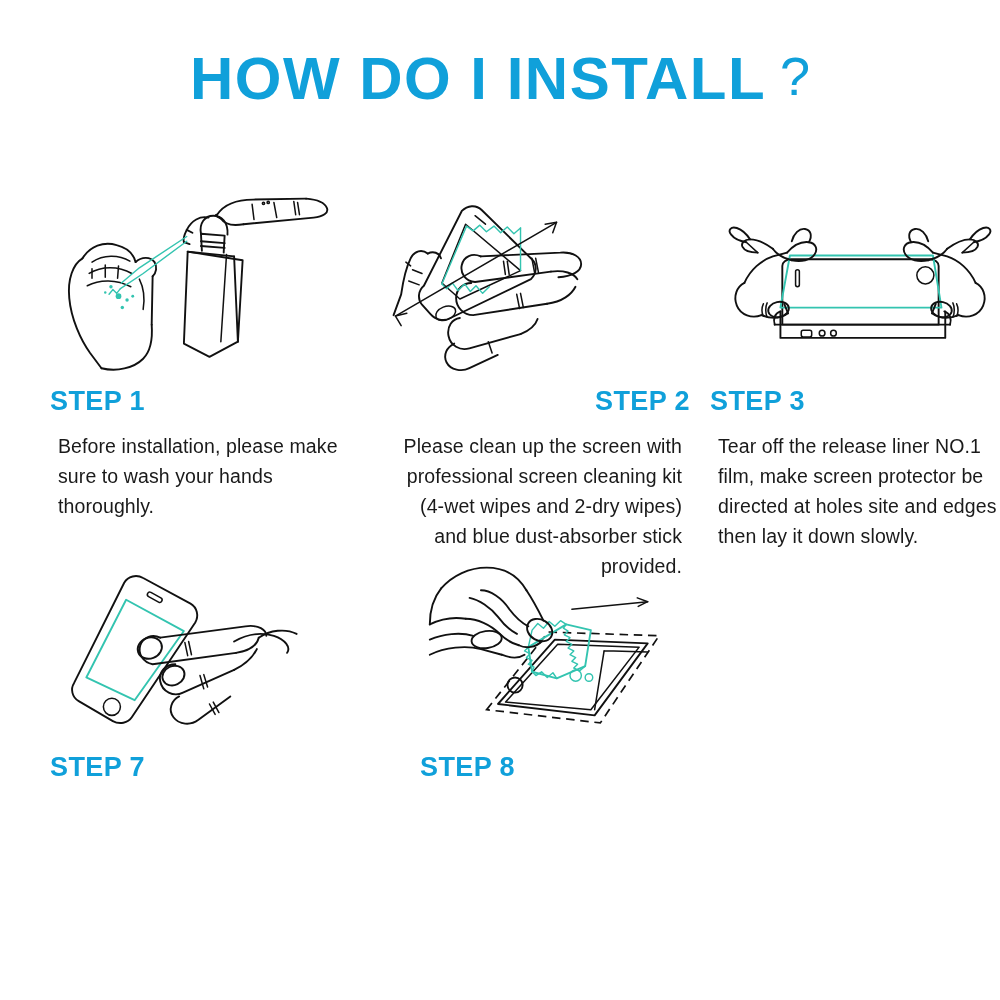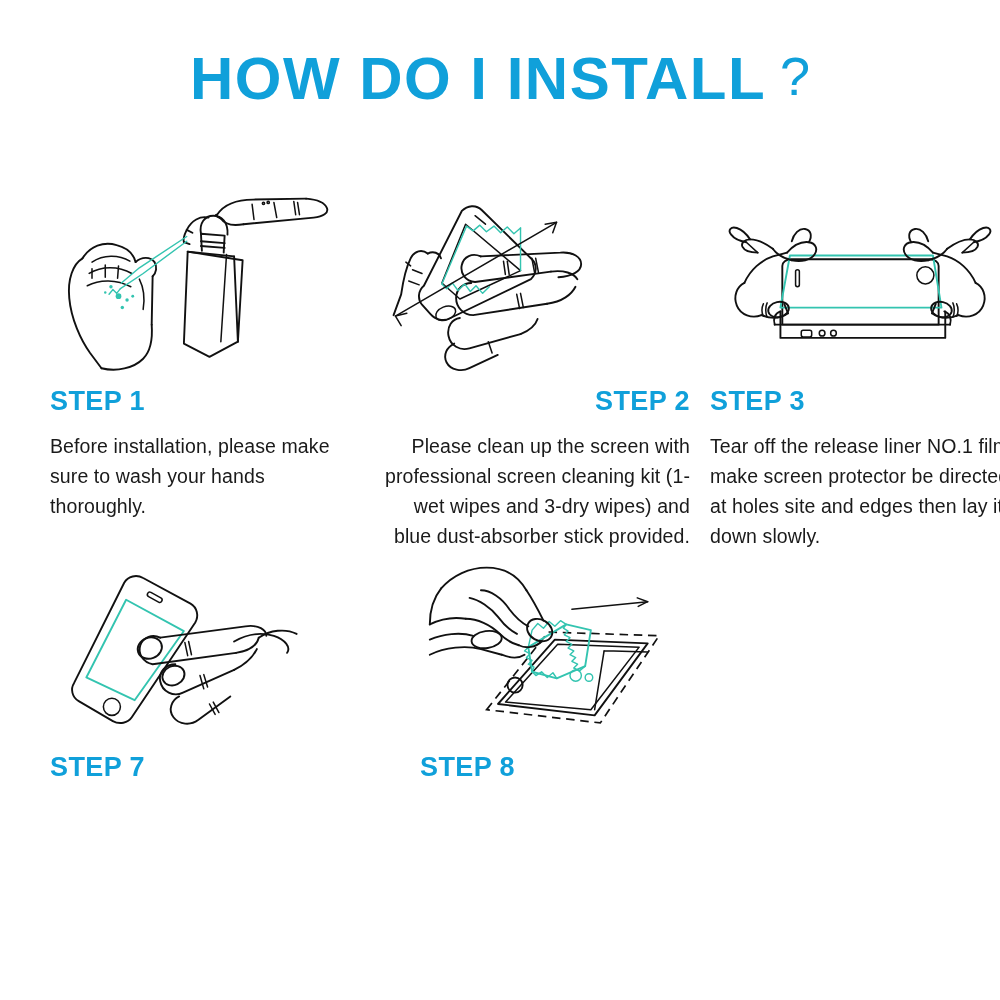--- a/index.html
+++ b/index.html
@@ -80,21 +80,21 @@
     font-weight: bold;
     color: #10A0DA;
     letter-spacing: 0.4px;
     line-height: 1;
     margin: 0 0 16px 0;
   }
   .step-body {
     font-size: 19.5px;
     line-height: 30px;
     color: #1a1a1a;
-    margin: 0;
+    margin: 8px;
     letter-spacing: 0.1px;
   }
 
   
   #step-1 { left: 50px;  top: 192px; }
   #step-2 { left: 380px; top: 192px; text-align: right; }
   #step-3 { left: 710px; top: 192px; }
   
   #step-4 { left: 50px;  top: 560px; }
   #step-5 { left: 420px; top: 560px; }
@@ -229,21 +229,21 @@
           </g>
           <g>
             <path class="ink-t" d="M8 131 L178 32"></path>
             <path class="ink-t" d="M8 131 L20 128 M8 131 L14 141"></path>
             <path class="ink-t" d="M178 32 L166 34 M178 32 L174 43"></path>
           </g>
         </svg>
       </div>
       <div class="step-text">
         <div class="step-head">STEP 2</div>
-        <p class="step-body">Please clean up the screen with professional screen cleaning kit (1-wet wipes and 3-dry wipes) and blue dust-absorber stick provided.</p>
+        <p class="step-body">Please clean up the screen with professional screen cleaning kit (4-wet wipes and 2-dry wipes) and blue dust-absorber stick provided.</p>
       </div>
     </div>
 
     <div class="step" id="step-3">
       <div class="step-fig">
         <svg viewBox="0 0 300 190" xmlns="http://www.w3.org/2000/svg">
           <g>
             <path class="ink" d="M68 78 C68 74 72 71 77 71 L224 71 C229 71 233 74 233 78 L233 140 L68 140 Z"></path>
             <path class="ink" d="M60 140 L245 140"></path>
             <path class="ink" d="M60 140 C58 134 60 128 66 126"></path>

